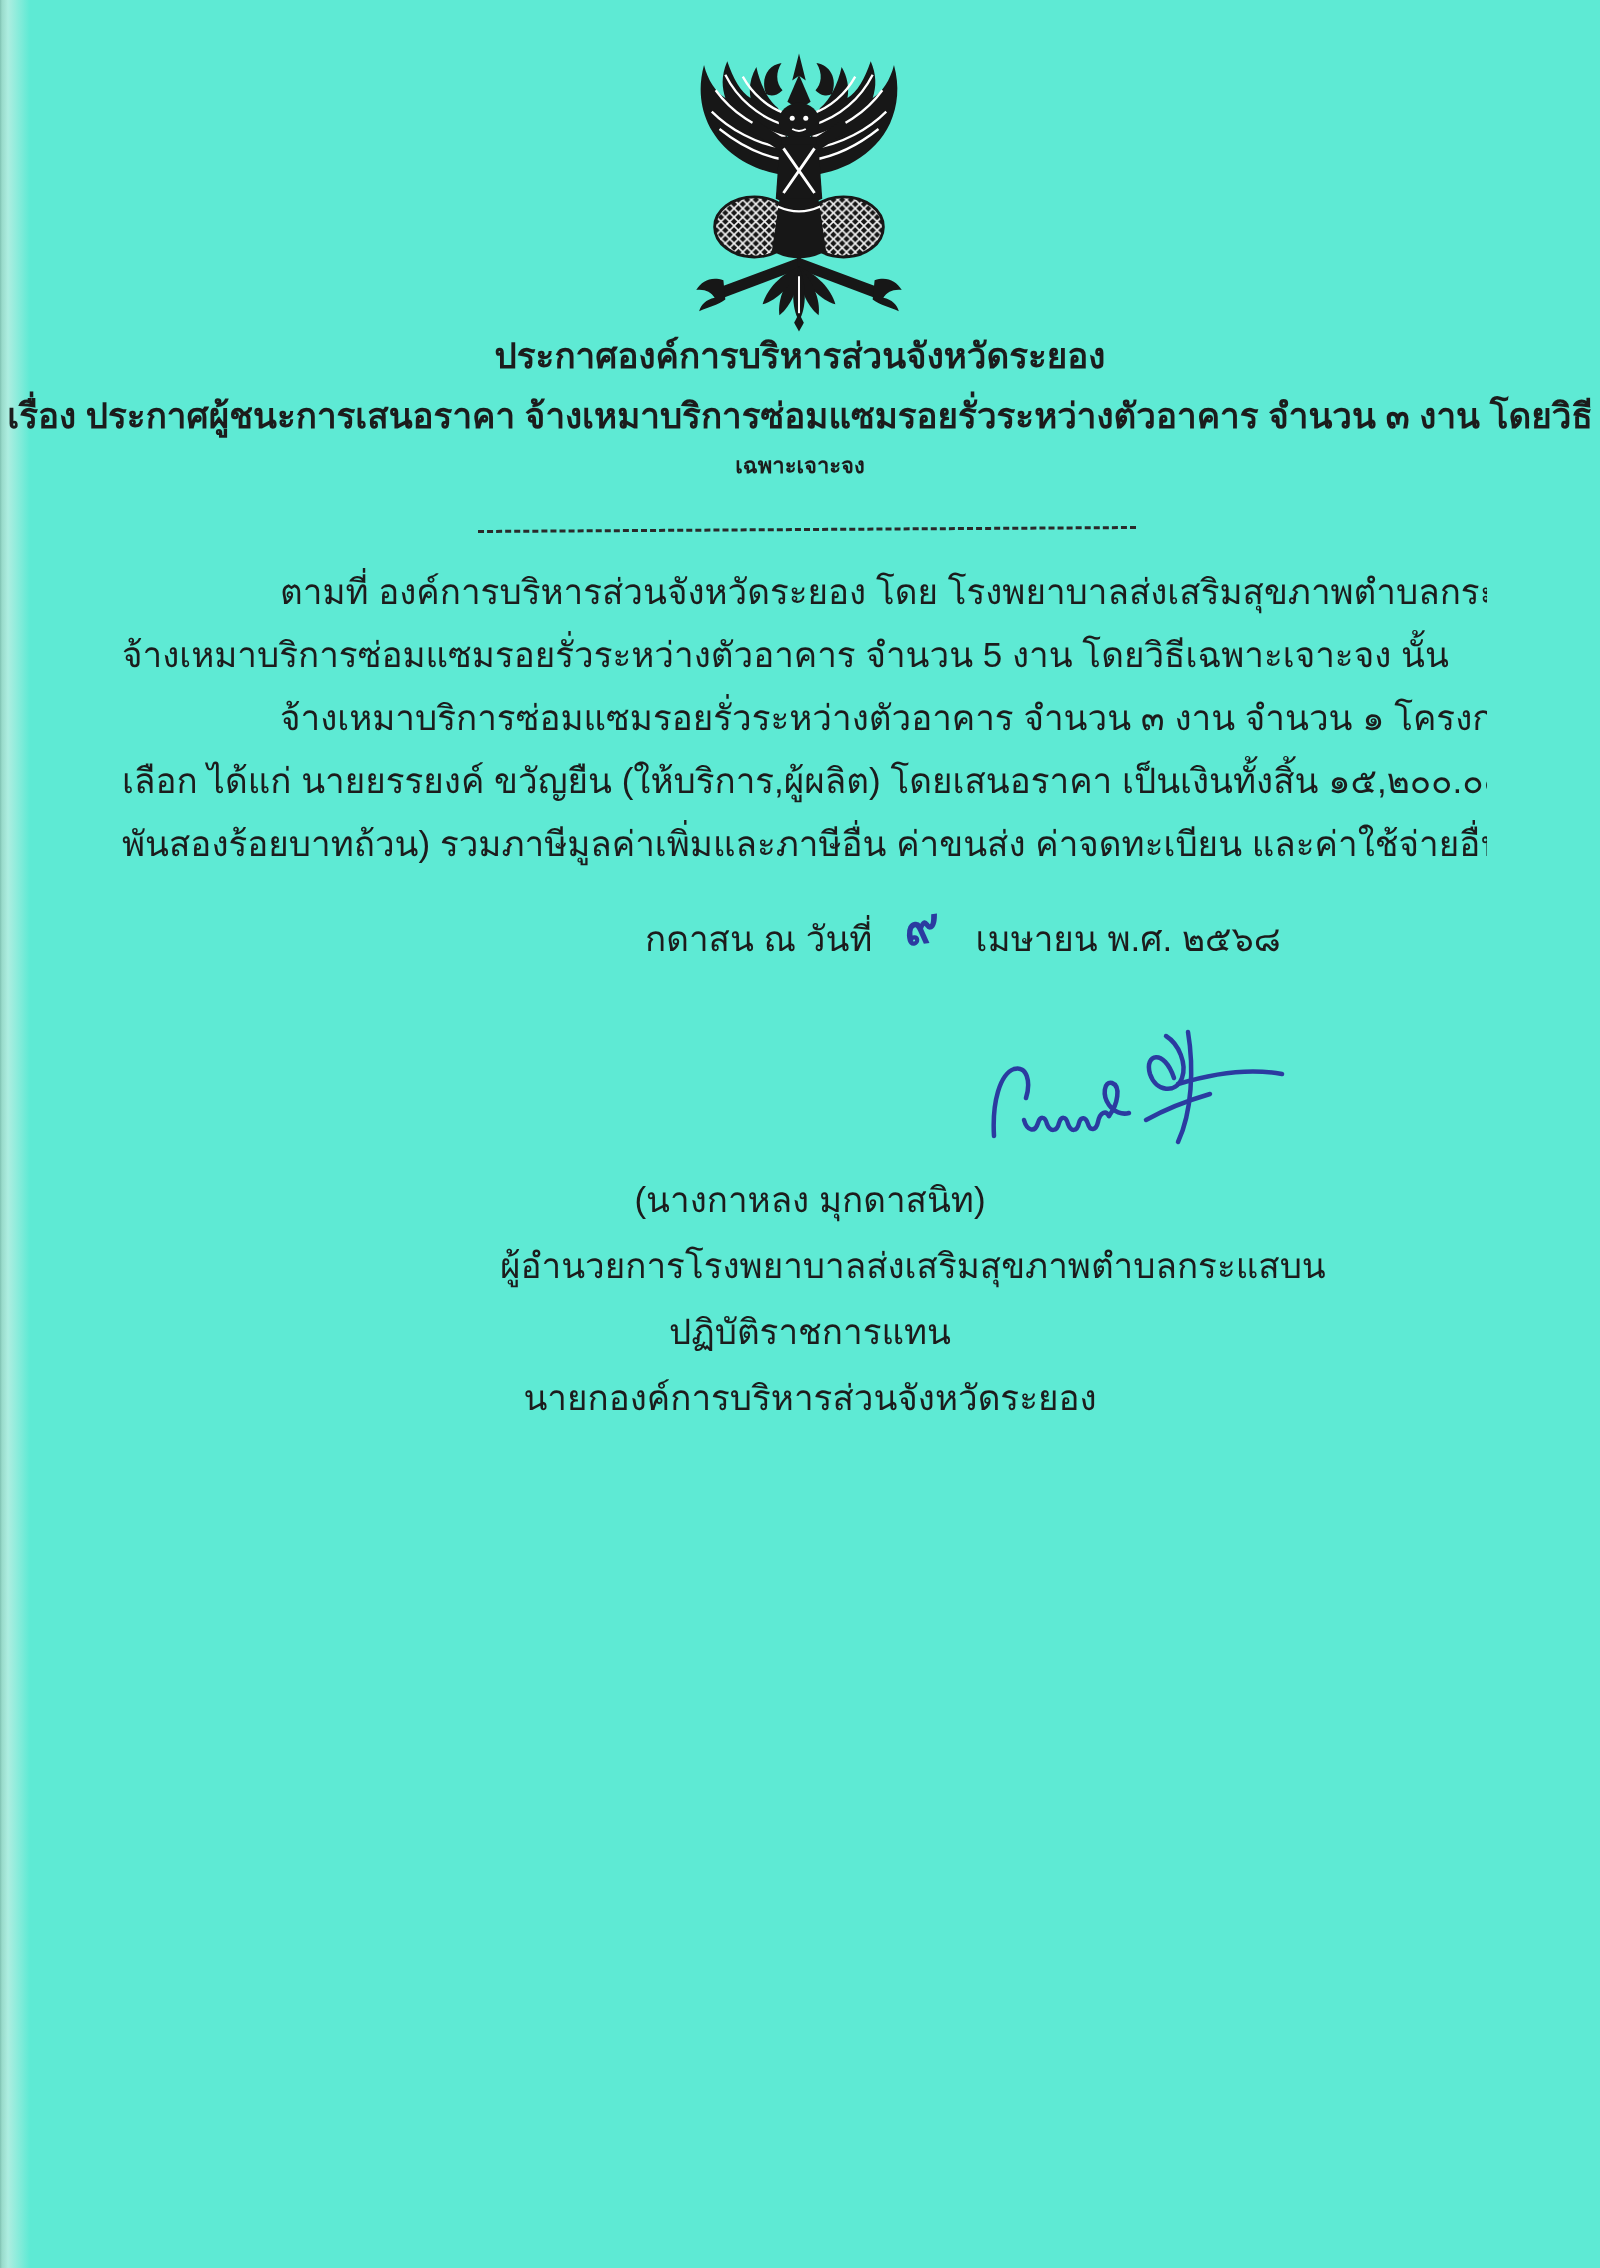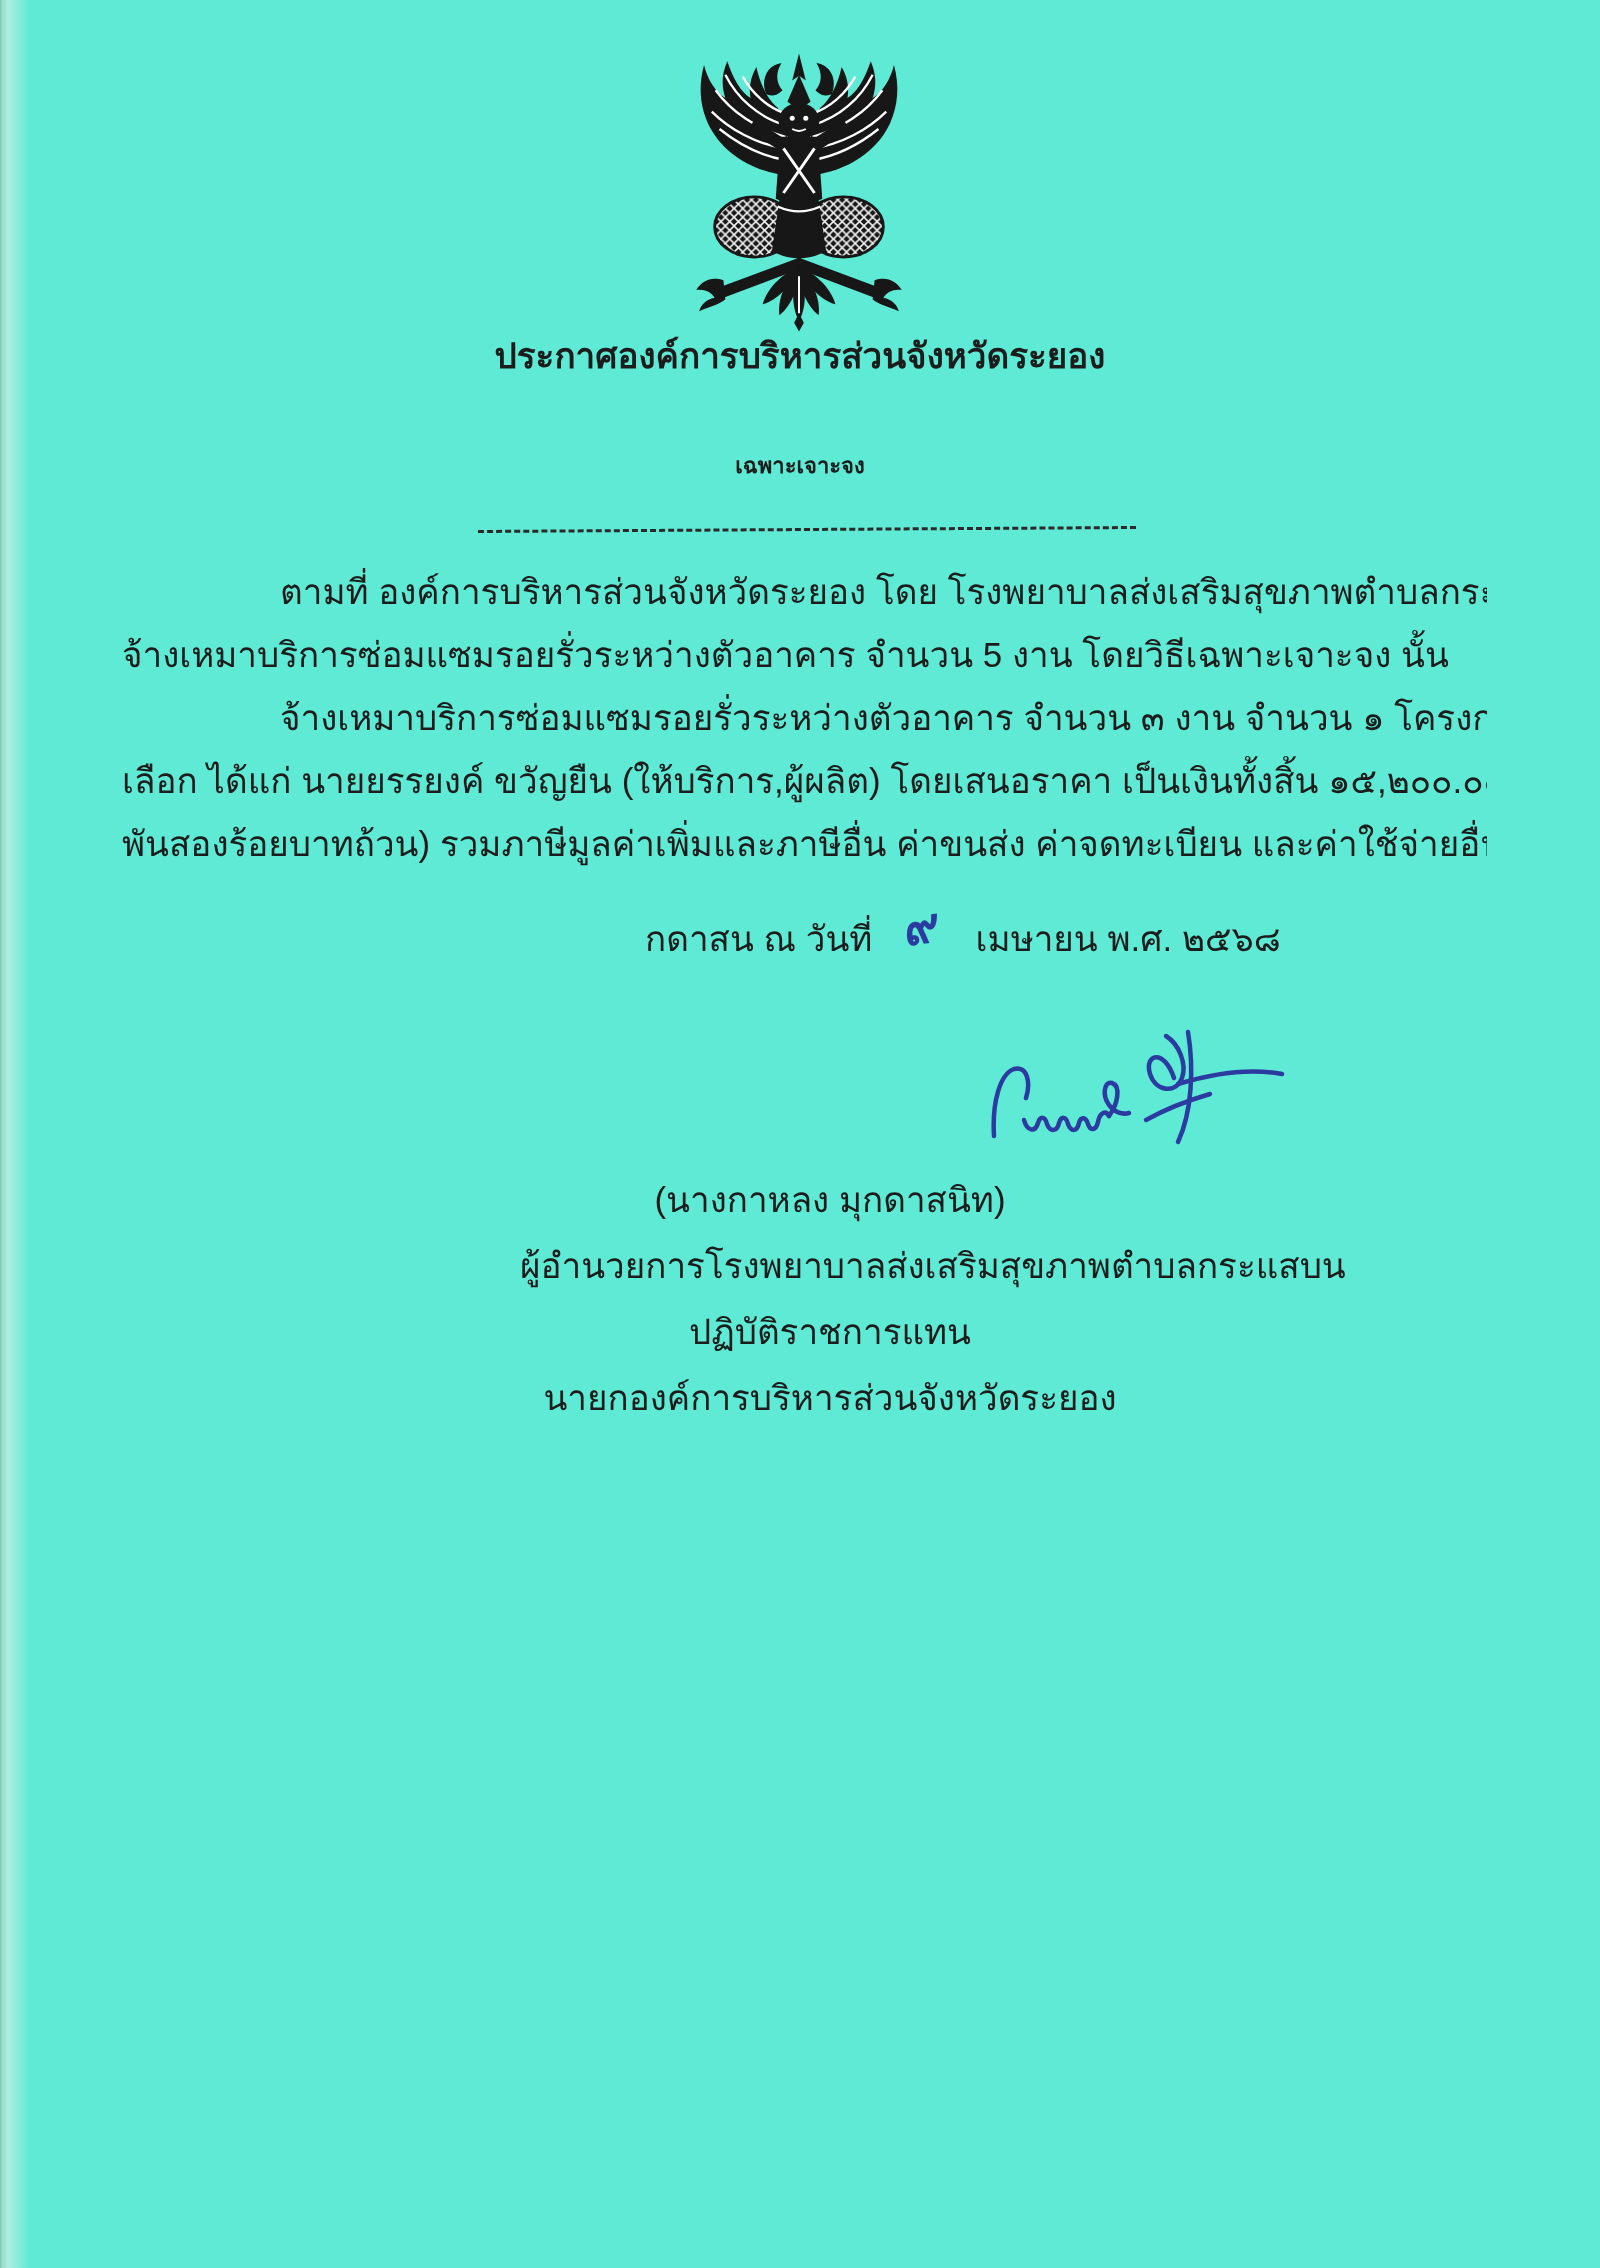--- a/index.html
+++ b/index.html
@@ -33,21 +33,21 @@
   .dateline{
     position:absolute;left:645px;top:908px;height:60px;
     font-size:35px;display:flex;align-items:center;white-space:nowrap;
   }
   .dateline .day{
     color:#2b3ba0;font-size:48px;font-weight:700;
     margin:0 34px;display:inline-block;
     transform:rotate(-9deg) translateY(-12px) skewX(-6deg);
   }
   .signature-ink{position:absolute;left:978px;top:1022px;width:322px;height:152px;}
-  .signblock{position:absolute;left:520px;top:1170px;width:620px;text-align:center;font-size:35px;}
+  .signblock{position:absolute;left:500px;top:1170px;width:620px;text-align:center;font-size:35px;}
   .signblock div{height:66px;line-height:60px;white-space:nowrap;}
 </style>
 </head>
 <body>
 
 <div class="page">
 
   <div class="scan-edge"></div>
 
   <svg class="emblem" viewBox="0 0 260 290" xmlns="http://www.w3.org/2000/svg">
@@ -101,20 +101,21 @@
       <path transform="rotate(-22 130 222)" d="M130,222 C122,240 122,262 130,276 C138,262 138,240 130,222 Z" fill="#171717"></path>
       <path d="M130,222 C122,240 122,264 130,278 C138,264 138,240 130,222 Z" fill="#171717"></path>
       <path transform="rotate(22 130 222)" d="M130,222 C122,240 122,262 130,276 C138,262 138,240 130,222 Z" fill="#171717"></path>
       <path transform="rotate(44 130 222)" d="M130,222 C122,240 122,262 130,276 C138,262 138,240 130,222 Z" fill="#171717"></path>
       <path d="M130,232 L130,270" stroke="#ffffff" stroke-width="2" fill="none"></path>
     </g>
     <path d="M130,270 L135,280 L130,289 L125,280 Z" fill="#171717"></path>
   </svg>
 
   <div class="centered doc-title">ประกาศองค์การบริหารส่วนจังหวัดระยอง</div>
+  <div class="centered subject1">เรื่อง ประกาศผู้ชนะการเสนอราคา จ้างเหมาบริการซ่อมแซมรอยรั่วระหว่างตัวอาคาร จำนวน ๓ งาน โดยวิธี</div>
   <div class="centered subject2">เฉพาะเจาะจง</div>
 
   <div class="divider"></div>
 
   <div class="bodytext">
     <div class="bl indent">ตามที่ องค์การบริหารส่วนจังหวัดระยอง โดย โรงพยาบาลส่งเสริมสุขภาพตำบลกระแสบน ได้มีโครงการ</div>
     <div class="bl">จ้างเหมาบริการซ่อมแซมรอยรั่วระหว่างตัวอาคาร จำนวน 5 งาน โดยวิธีเฉพาะเจาะจง  นั้น</div>
     <div class="bl indent">จ้างเหมาบริการซ่อมแซมรอยรั่วระหว่างตัวอาคาร จำนวน ๓ งาน จำนวน ๑ โครงการ ผู้ได้รับการคัด</div>
     <div class="bl">เลือก ได้แก่ นายยรรยงค์ ขวัญยืน (ให้บริการ,ผู้ผลิต) โดยเสนอราคา เป็นเงินทั้งสิ้น ๑๕,๒๐๐.๐๐ บาท (หนึ่งหมื่นห้า</div>
     <div class="bl">พันสองร้อยบาทถ้วน) รวมภาษีมูลค่าเพิ่มและภาษีอื่น ค่าขนส่ง ค่าจดทะเบียน และค่าใช้จ่ายอื่นๆ ทั้งปวง</div>

